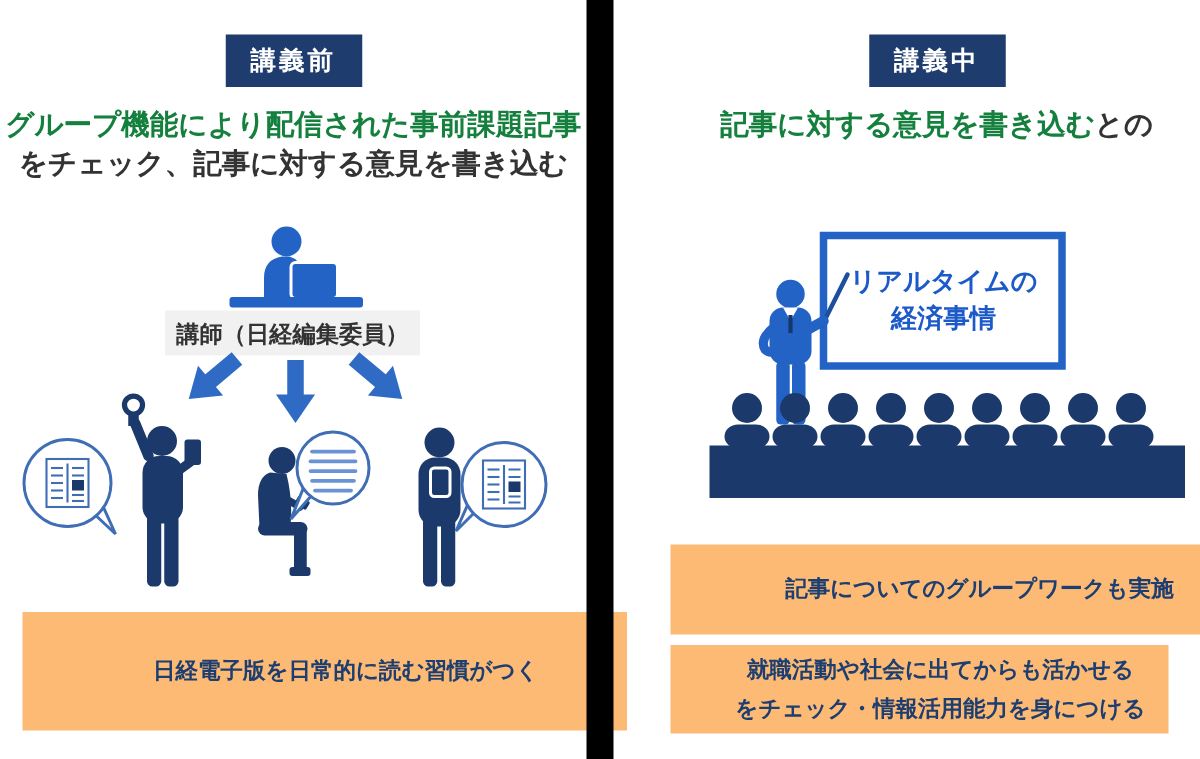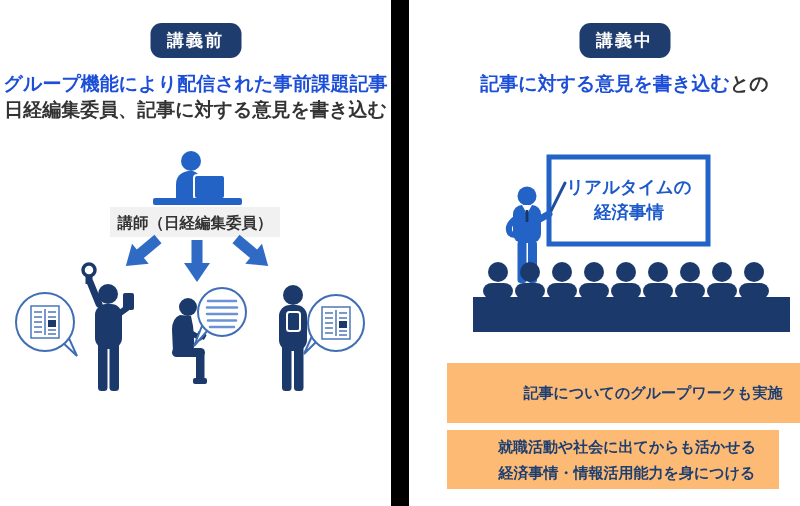--- a/index.html
+++ b/index.html
@@ -4,43 +4,43 @@
 <style>
   html,body{margin:0;padding:0;background:#fff;}
   body{font-family:"Liberation Sans","DejaVu Sans",sans-serif;}
   .stage{position:relative;width:800px;height:506px;background:#fff;overflow:hidden;}
   .panel{position:absolute;top:0;height:506px;}
   .panel-left{left:0;width:391px;}
   .panel-right{left:409px;width:391px;margin-left:20px;}
   .divider{position:absolute;left:391px;top:0;width:18px;height:506px;background:#000;}
   .badge{position:absolute;top:23px;left:50%;transform:translateX(-50%);
          background:#1e3c6e;color:#fff;font-size:17px;font-weight:700;
-         padding:6px 17px;letter-spacing:2px;white-space:nowrap;border-radius:11px;}
+         padding:6px 17px;letter-spacing:2px;white-space:nowrap;}
   .headline{position:absolute;top:71px;left:0;width:100%;text-align:center;
             font-size:19px;font-weight:700;line-height:26px;color:#333;white-space:nowrap;}
-  .headline .blue{color:#1d4ed8;}
+  .headline .blue{color:#15803d;}
   .illus{position:absolute;left:0;top:140px;}
   .note{position:absolute;background:#fdba74;display:flex;align-items:center;justify-content:center;
         flex-direction:column;font-size:15px;font-weight:700;color:#1d3e70;line-height:26px;text-align:center;padding-left:28px;}
   .note-left{left:15px;top:408px;width:375px;height:79px;}
   .note-r1{left:18px;top:363px;width:356px;height:60px;}
   .note-r2{left:18px;top:430px;width:304px;height:59px;}
   svg text{font-family:"Liberation Sans","DejaVu Sans",sans-serif;font-weight:700;}
 </style>
 </head>
 <body>
 
 <div class="stage">
 
   <div class="panel panel-left">
     <div class="badge"><span>講義前</span></div>
 
     <div class="headline">
       <span class="blue" style="display:block">グループ機能により配信された事前課題記事</span>
-      <span style="display:block">日経編集委員、記事に対する意見を書き込む</span>
+      <span style="display:block">をチェック、記事に対する意見を書き込む</span>
     </div>
 
     <svg class="illus" width="391" height="256" viewBox="0 0 391 256">
 
       <g fill="#2463c6">
         <circle cx="191" cy="21" r="10"></circle>
         <path d="M176,58 L176,45 Q176,33 188,31 L193,31 Q200,33 201,41 L201,58 Z"></path>
         <rect x="194" y="35" width="31" height="24" rx="3" stroke="#fff" stroke-width="2"></rect>
         <rect x="153" y="58" width="89" height="7" rx="2"></rect>
       </g>
@@ -137,20 +137,23 @@
           <line x1="325" y1="193" x2="333" y2="193"></line>
           <line x1="339" y1="173" x2="347" y2="173"></line>
             <line x1="339" y1="178" x2="347" y2="178"></line>
           <line x1="339" y1="191" x2="347" y2="191"></line>
             <line x1="339" y1="195" x2="347" y2="195"></line>
         </g>
         <rect x="339" y="181" width="8" height="7" fill="#1b3a6b"></rect>
       </g>
     </svg>
 
+    <div class="note note-left">
+        <span>日経電子版を日常的に読む習慣がつく</span>
+      </div>
   </div>
 
   <div class="divider"></div>
 
   <div class="panel panel-right">
     <div class="badge"><span>講義中</span></div>
 
     <div class="headline">
       <span style="display:block"><span class="blue">記事に対する意見を書き込む</span><span>との</span></span>
     </div>
@@ -197,17 +200,17 @@
       </g>
       <rect x="44" y="157" width="317" height="35" fill="#1b3a6b"></rect>
     </svg>
 
     <div class="note note-r1">
         <span>記事についてのグループワークも実施</span>
       </div>
 
     <div class="note note-r2">
       <span>就職活動や社会に出てからも活かせる</span>
-      <span>経済事情・情報活用能力を身につける</span>
+      <span>をチェック・情報活用能力を身につける</span>
     </div>
   </div>
 
 </div>
 
 </body></html>

